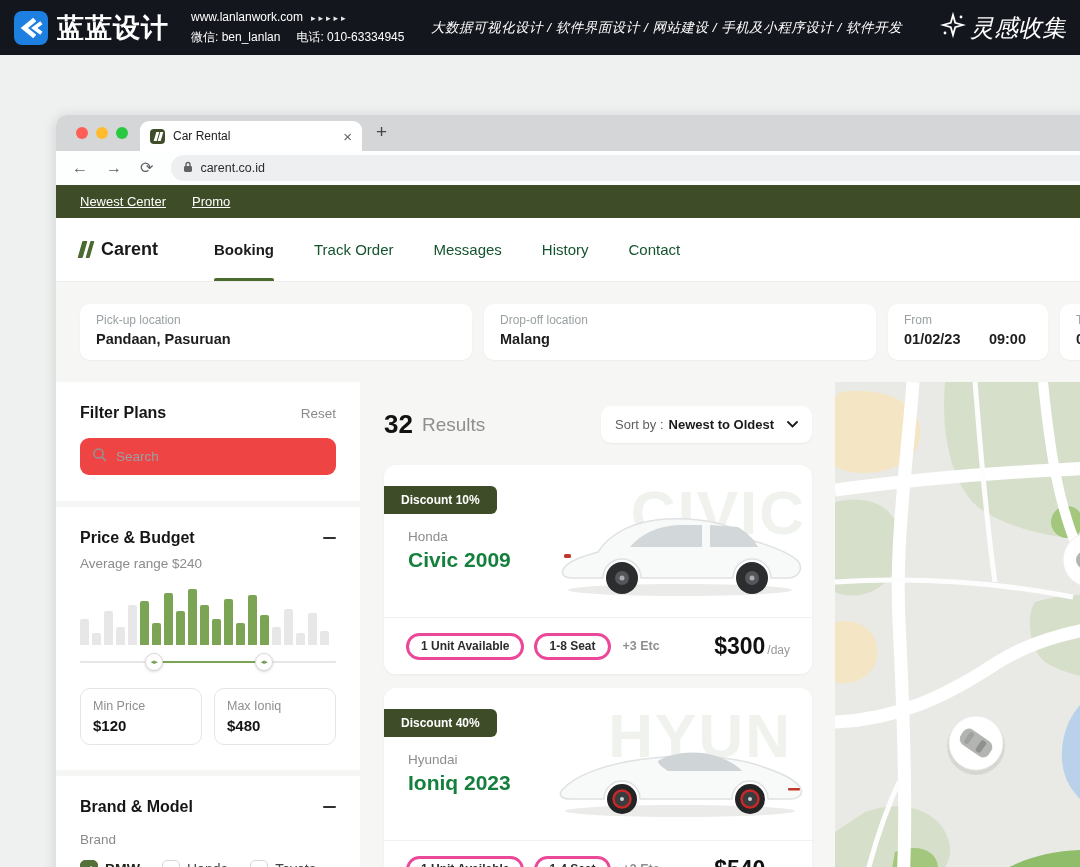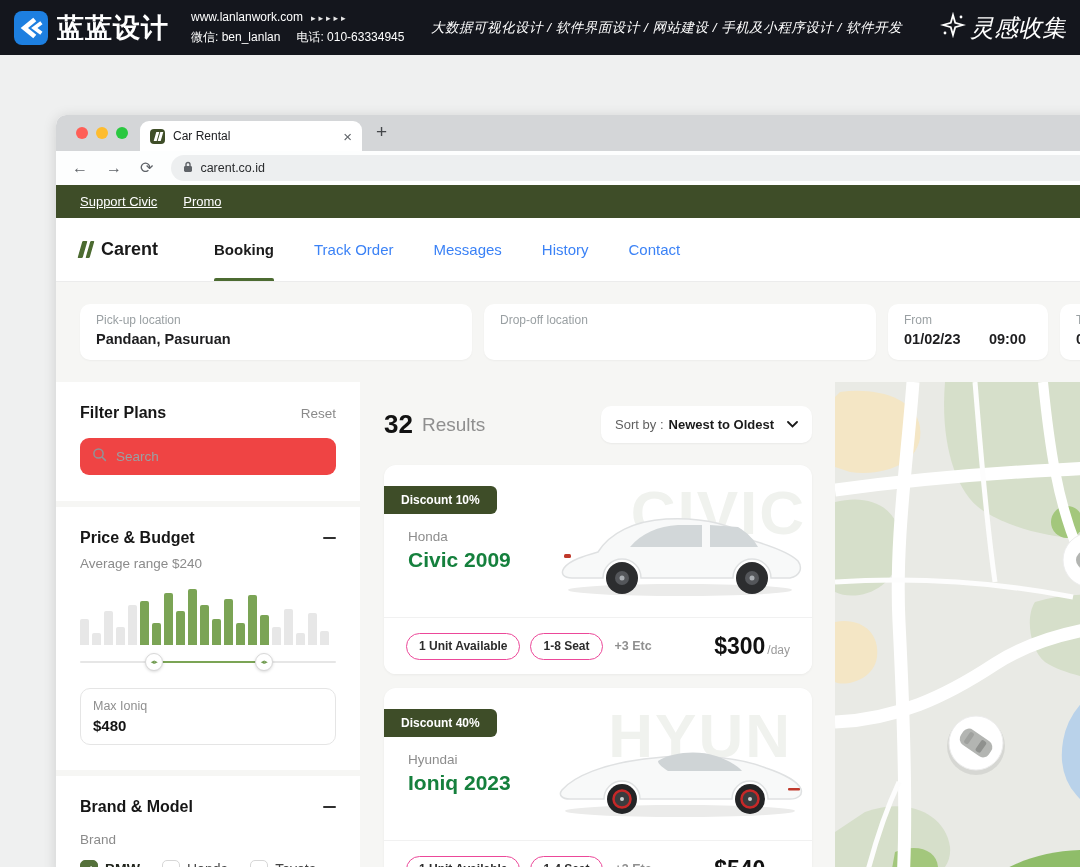--- a/index.html
+++ b/index.html
@@ -36,21 +36,21 @@
 
   
   .site-topbar{position:absolute;top:70px;left:0;width:100%;height:33px;background:#3e4d28;display:flex;align-items:center;gap:26px;padding:0 24px;z-index:5;}
   .site-topbar .tlink{color:#fff;font-size:13px;text-decoration:underline;font-weight:500;}
   .site-nav{position:absolute;top:103px;left:0;width:100%;height:64px;background:#fff;border-bottom:1px solid #ececec;display:flex;align-items:center;padding:0 24px;z-index:5;}
   .nav-logo{display:flex;align-items:center;gap:9px;}
   .logo-bars{display:flex;gap:3px;transform:skewX(-16deg);}
   .logo-bars i{width:4.5px;height:17px;background:#4c6b31;border-radius:1px;display:block;}
   .nav-brand{font-size:18px;font-weight:800;color:#191919;}
   .nav-items{display:flex;margin-left:56px;gap:40px;height:100%;}
-  .nav-item{position:relative;display:flex;align-items:center;font-size:15px;color:#3b82f6;font-weight:500;height:100%;cursor:pointer;}
+  .nav-item{position:relative;display:flex;align-items:center;font-size:15px;color:#14532d;font-weight:500;height:100%;cursor:pointer;}
   .nav-item.active{color:#1c1c1c;font-weight:700;}
   .nav-item.active::after{content:"";position:absolute;left:0;right:0;bottom:0;height:3px;background:#4c6b31;border-radius:2px 2px 0 0;}
 
   
   .scard{position:absolute;top:189px;height:56px;background:#fff;border-radius:10px;padding:9px 16px;box-shadow:0 1px 2px rgba(0,0,0,.04);}
   .scard .lab{font-size:12px;color:#9aa0a3;}
   .scard .val{font-size:14.5px;font-weight:600;color:#1d1d1f;margin-top:4px;}
   .scard.c1{left:24px;width:392px;}
   .scard.c2{left:428px;width:392px;}
   .scard.c3{left:832px;width:160px;}
@@ -101,21 +101,21 @@
   .ccard{position:relative;margin-top:22px;height:209px;background:#fff;border-radius:12px;box-shadow:0 1px 3px rgba(0,0,0,.05);overflow:hidden;}
   .ccard.second{margin-top:14px;}
   .ribbon{position:absolute;left:0;top:21px;background:#3e4d28;color:#fff;font-size:12px;font-weight:700;padding:7px 17px;border-radius:0 6px 6px 0;z-index:3;}
   .cbrand{position:absolute;left:24px;top:64px;font-size:13.5px;color:#8d8d8d;z-index:2;}
   .cmodel{position:absolute;left:24px;top:83px;font-size:21px;font-weight:800;color:#15803d;z-index:2;}
   .ghost{position:absolute;top:12px;font-size:62px;font-weight:800;color:#f0f2ee;letter-spacing:2px;z-index:0;white-space:nowrap;}
   .ghost.g1{right:6px;}
   .ghost.g2{right:20px;}
   .carimg{position:absolute;right:2px;top:26px;z-index:1;}
   .cfoot{position:absolute;left:0;right:0;top:152px;height:57px;border-top:1px solid #f1f1f1;display:flex;align-items:center;padding:0 22px;gap:10px;z-index:2;background:#fff;}
-  .pill{height:27px;border:1px solid #ec4899;border-radius:14px;display:flex;align-items:center;padding:0 12px;font-size:12px;font-weight:600;color:#2c2c2c;white-space:nowrap;text-align:right;}
+  .pill{height:27px;border:3px solid #ec4899;border-radius:14px;display:flex;align-items:center;padding:0 12px;font-size:12px;font-weight:600;color:#2c2c2c;white-space:nowrap;text-align:right;}
   .etc{font-size:12.5px;color:#8f8f8f;font-weight:600;margin-left:2px;}
   .cprice{margin-left:auto;display:flex;align-items:baseline;}
   .cprice .amt{font-size:23px;font-weight:800;color:#111;}
   .cprice .per{font-size:12px;color:#9b9b9b;margin-left:2px;}
 
   
   .map{position:absolute;left:779px;top:267px;width:345px;height:500px;background:#e9eae5;}
 </style>
 </head>
 <body>
@@ -179,21 +179,21 @@
           <svg width="10" height="12" viewBox="0 0 10 12">
               <rect x="1" y="5" width="8" height="6" rx="1.4" fill="#5f6368"></rect>
               <path d="M3 5 V3.5 a2 2 0 0 1 4 0 V5" stroke="#5f6368" stroke-width="1.4" fill="none"></path>
             </svg>
         </span>
         <span class="url-text">carent.co.id</span>
       </div>
     </div>
 
     <div class="site-topbar">
-      <span class="tlink">Support Civic</span>
+      <span class="tlink">Newest Center</span>
       <span class="tlink">Promo</span>
     </div>
 
     <nav class="site-nav">
       <div class="nav-logo">
         <span class="logo-bars">
             <i></i>
             <i></i>
           </span>
         <span class="nav-brand">Carent</span>
@@ -206,20 +206,21 @@
         <span class="nav-item">Contact</span>
       </div>
     </nav>
 
     <div class="scard c1">
       <div class="lab">Pick-up location</div>
       <div class="val">Pandaan, Pasuruan</div>
     </div>
     <div class="scard c2">
       <div class="lab">Drop-off location</div>
+      <div class="val">Malang</div>
     </div>
     <div class="scard c3">
       <div class="lab">From</div>
       <div class="val">
         <span>01/02/23</span>
         <span>09:00</span>
       </div>
     </div>
     <div class="scard c4">
       <div class="lab">To</div>
@@ -271,20 +272,24 @@
           <div class="hbar" style="height: 32px;"></div>
           <div class="hbar" style="height: 14px;"></div>
         </div>
       <div class="slider">
         <div class="track"></div>
         <div class="range" style="left: 29%; width: 43%;"></div>
         <div class="handle" style="left: 29%;">◂▸</div>
         <div class="handle" style="left: 72%;">◂▸</div>
       </div>
       <div class="pricebox-row">
+        <div class="pricebox">
+          <div class="lab">Min Price</div>
+          <div class="val">$120</div>
+        </div>
         <div class="pricebox">
           <div class="lab">Max Ioniq</div>
           <div class="val">$480</div>
         </div>
       </div>
     </section>
 
     <section class="fsec s3">
       <div class="fhead">
         <span class="ftitle">Brand &amp; Model</span>

